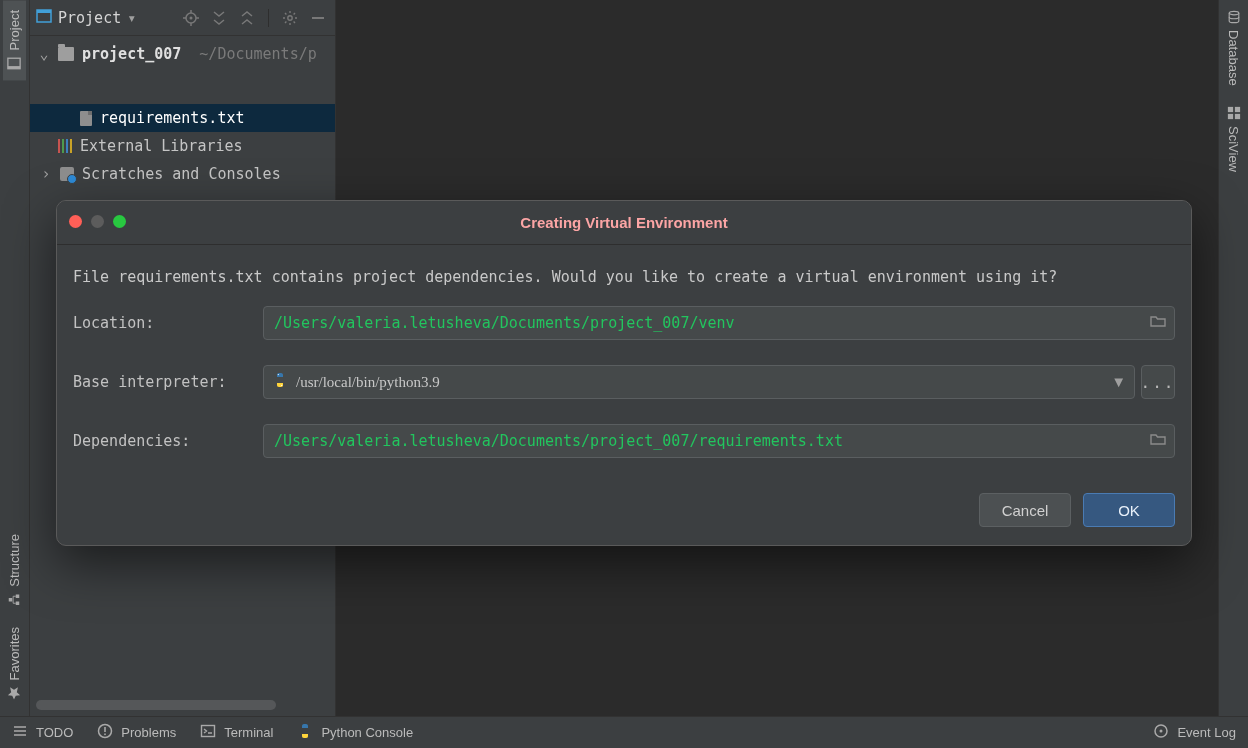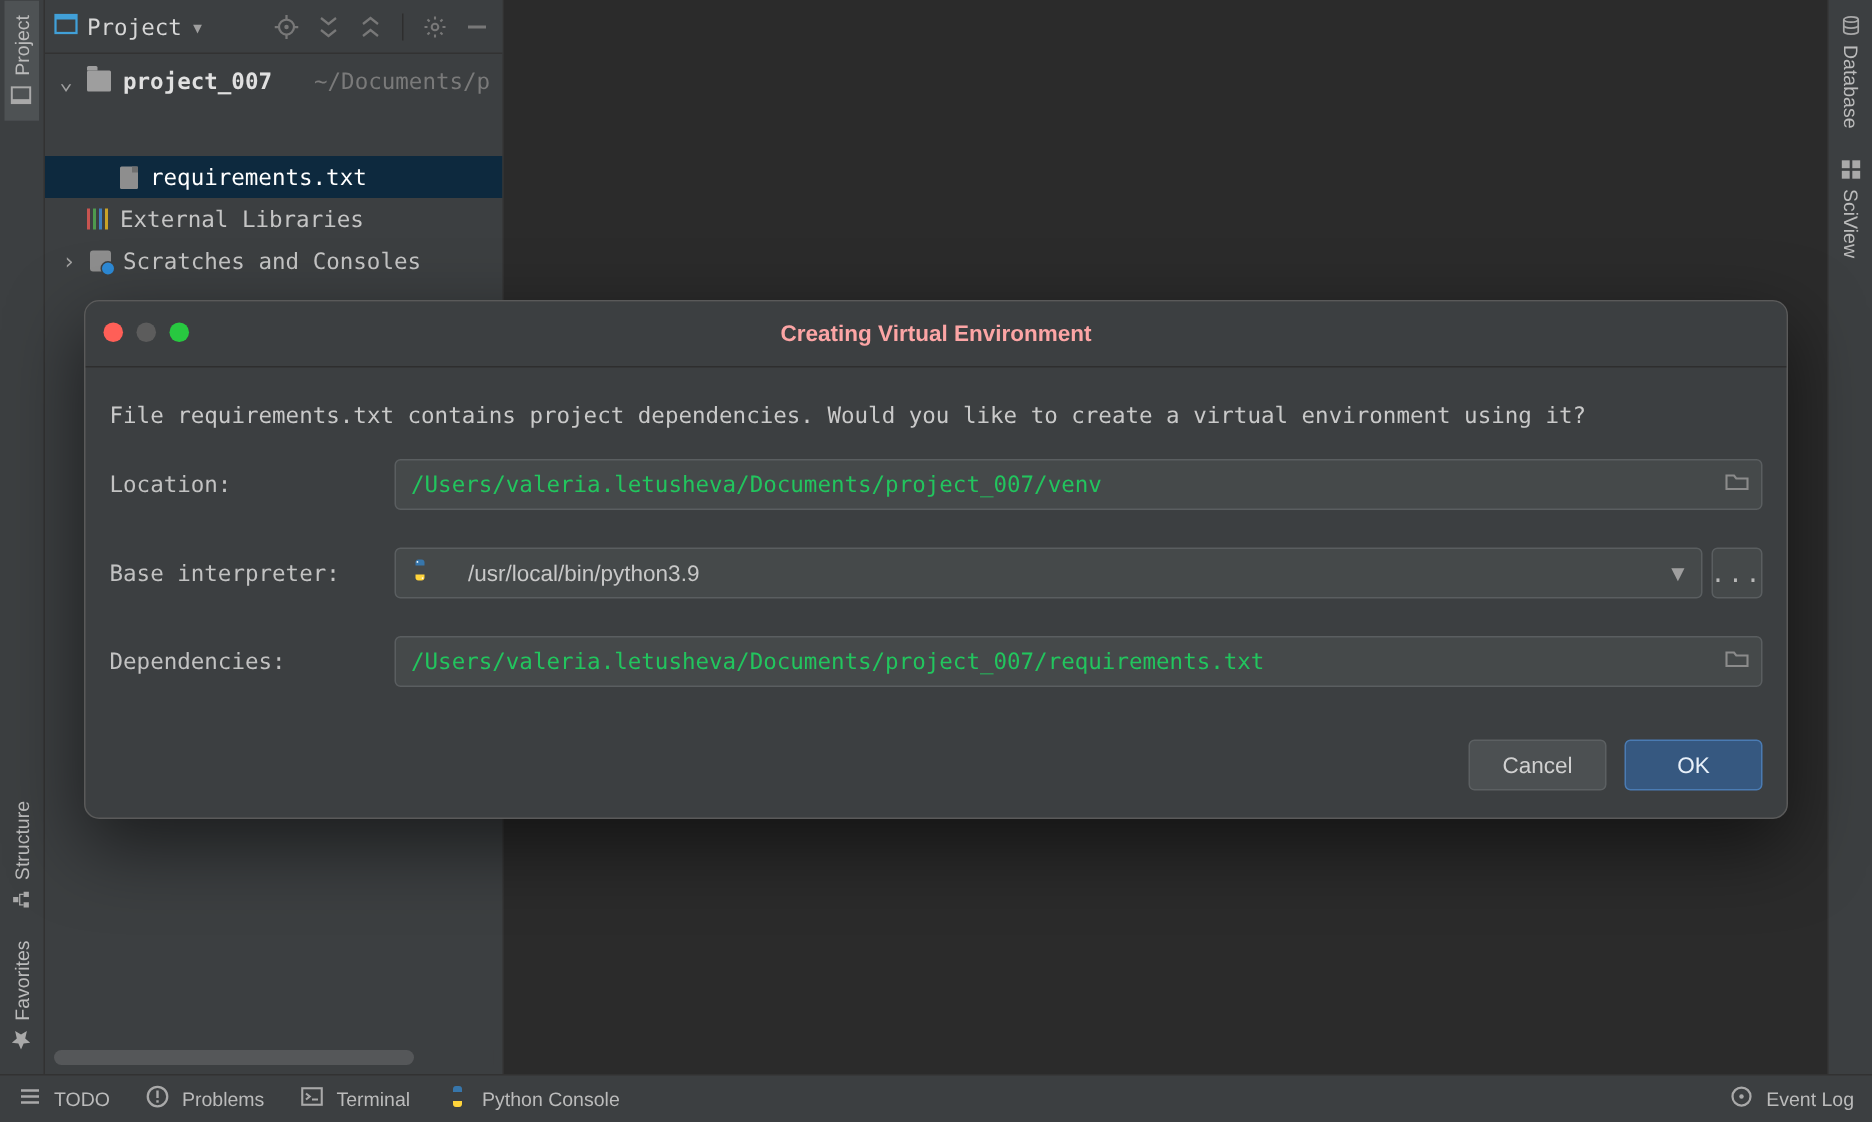--- a/index.html
+++ b/index.html
@@ -55,21 +55,21 @@
 
   .project-tree { flex: 1 1 auto; padding-top: 4px; overflow: hidden; }
   .tree-row {
     height: 28px; display: flex; align-items: center; gap: 8px;
     padding-left: 8px; font-size: 15px; font-family: "Menlo","Consolas",monospace;
     color: #c5c5c5; white-space: nowrap;
   }
   .tree-row .chev { width: 12px; text-align: center; color:#a0a0a0; }
   .tree-row.selected { background: #0d293e; color: #ffffff; margin-top: 36px; }
   .tree-row.indent1 { padding-left: 50px; }
-  .tree-row .dim { color: #7a7a7a; margin-left: 20px; }
+  .tree-row .dim { color: #7a7a7a; margin-left: 10px; }
   .folder-ic { width:16px; height:14px; background:#9e9e9e; border-radius:1px; position:relative; }
   .folder-ic::before { content:""; position:absolute; top:-3px; left:0; width:7px; height:3px; background:#9e9e9e; border-radius:1px 1px 0 0;}
   .file-ic { width:12px; height:15px; background:#8e8e8e; border-radius:1px; position:relative; }
   .file-ic::before { content:""; position:absolute; top:0; right:0; width:4px; height:4px; background:#6f6f6f; }
   .lib-ic { width:14px; height:14px; display:flex; gap:2px; }
   .lib-ic span { width:3px; height:14px; }
   .scratch-ic { width:14px; height:14px; background:#8e8e8e; border-radius:2px; position:relative; }
   .scratch-ic::after{ content:""; position:absolute; right:-3px; bottom:-3px; width:8px; height:8px; background:#2d8ad6; border-radius:50%; border:1px solid #3c3f41;}
 
   .project-scroll {
@@ -125,21 +125,21 @@
     font-family:"Menlo","Consolas",monospace; font-size:15px;
     display:flex; align-items:center; position:relative;
   }
   .txtfield .trail-ic {
     position:absolute; right:8px; top:50%; transform:translateY(-50%);
     color:#8b8b8b;
   }
   .combo {
     flex:1 1 auto; height:34px; background:#45494a; border:1px solid #5a5e60;
     border-radius:4px; display:flex; align-items:center; padding:0 8px;
-    font-family:Liberation Sans, sans-serif; font-size:15px; color:#c8c8c8; gap:24px;
+    font-family:Liberation Serif, serif; font-size:15px; color:#c8c8c8; gap:8px;
     position:relative;
   }
   .combo .caret { margin-left:auto; color:#9f9f9f; }
   .more-btn {
     width:34px; height:34px; background:#45494a; border:1px solid #5a5e60; border-radius:4px;
     display:flex; align-items:center; justify-content:center; color:#b8b8b8; font-size:16px; letter-spacing:2px;
   }
 
   .dlg-buttons { display:flex; justify-content:flex-end; gap:12px; padding-top:10px; }
   .btn {

